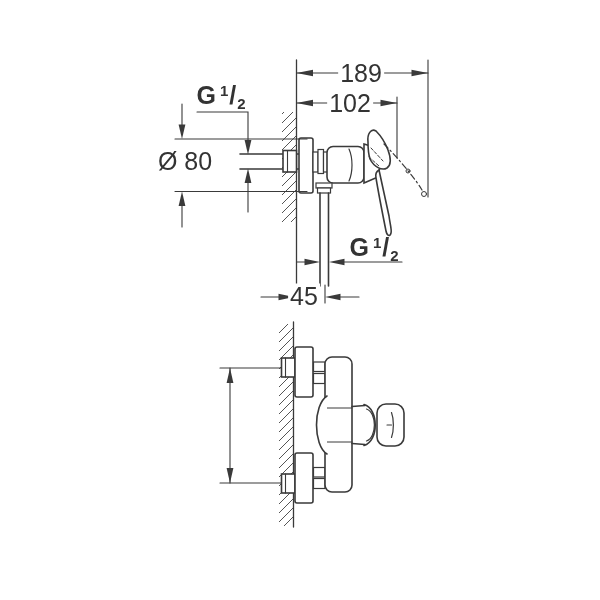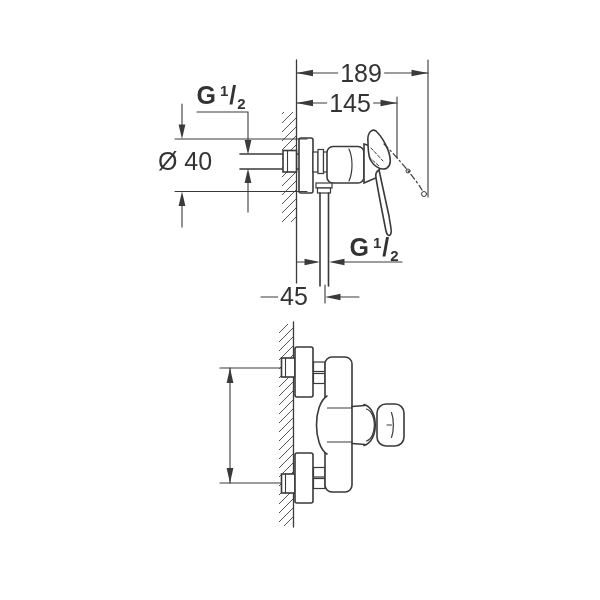--- a/index.html
+++ b/index.html
@@ -151,23 +151,23 @@
         <line x1="220" y1="483" x2="281" y2="483"></line>
         <line x1="230" y1="368" x2="230" y2="483"></line>
         <polygon points="230,368 226.6,383 233.4,383" fill="#3a3a3a" stroke="none"></polygon>
         <polygon points="230,483 226.6,468 233.4,468" fill="#3a3a3a" stroke="none"></polygon>
       </g>
     </g>
   </g>
 </svg>
 
 <div class="lbl" style="left:361px;top:73px">189</div>
-<div class="lbl" style="left:350px;top:103px">145</div>
-<div class="lbl" style="left:185px;top:161px">Ø 40</div>
-<div class="lbl" style="left:294px;top:296px">45</div>
+<div class="lbl" style="left:350px;top:103px">102</div>
+<div class="lbl" style="left:185px;top:161px">Ø 80</div>
+<div class="lbl" style="left:304px;top:296px">45</div>
 
 <div class="lbl lbl-g" style="left:221px;top:97px">
   <span class="gp">G</span><sup>1</sup><span>/</span><sub>2</sub>
 </div>
 
 <div class="lbl lbl-g" style="left:374px;top:249px">
   <span class="gp">G</span><sup>1</sup><span>/</span><sub>2</sub>
 </div>
 
 </div>

